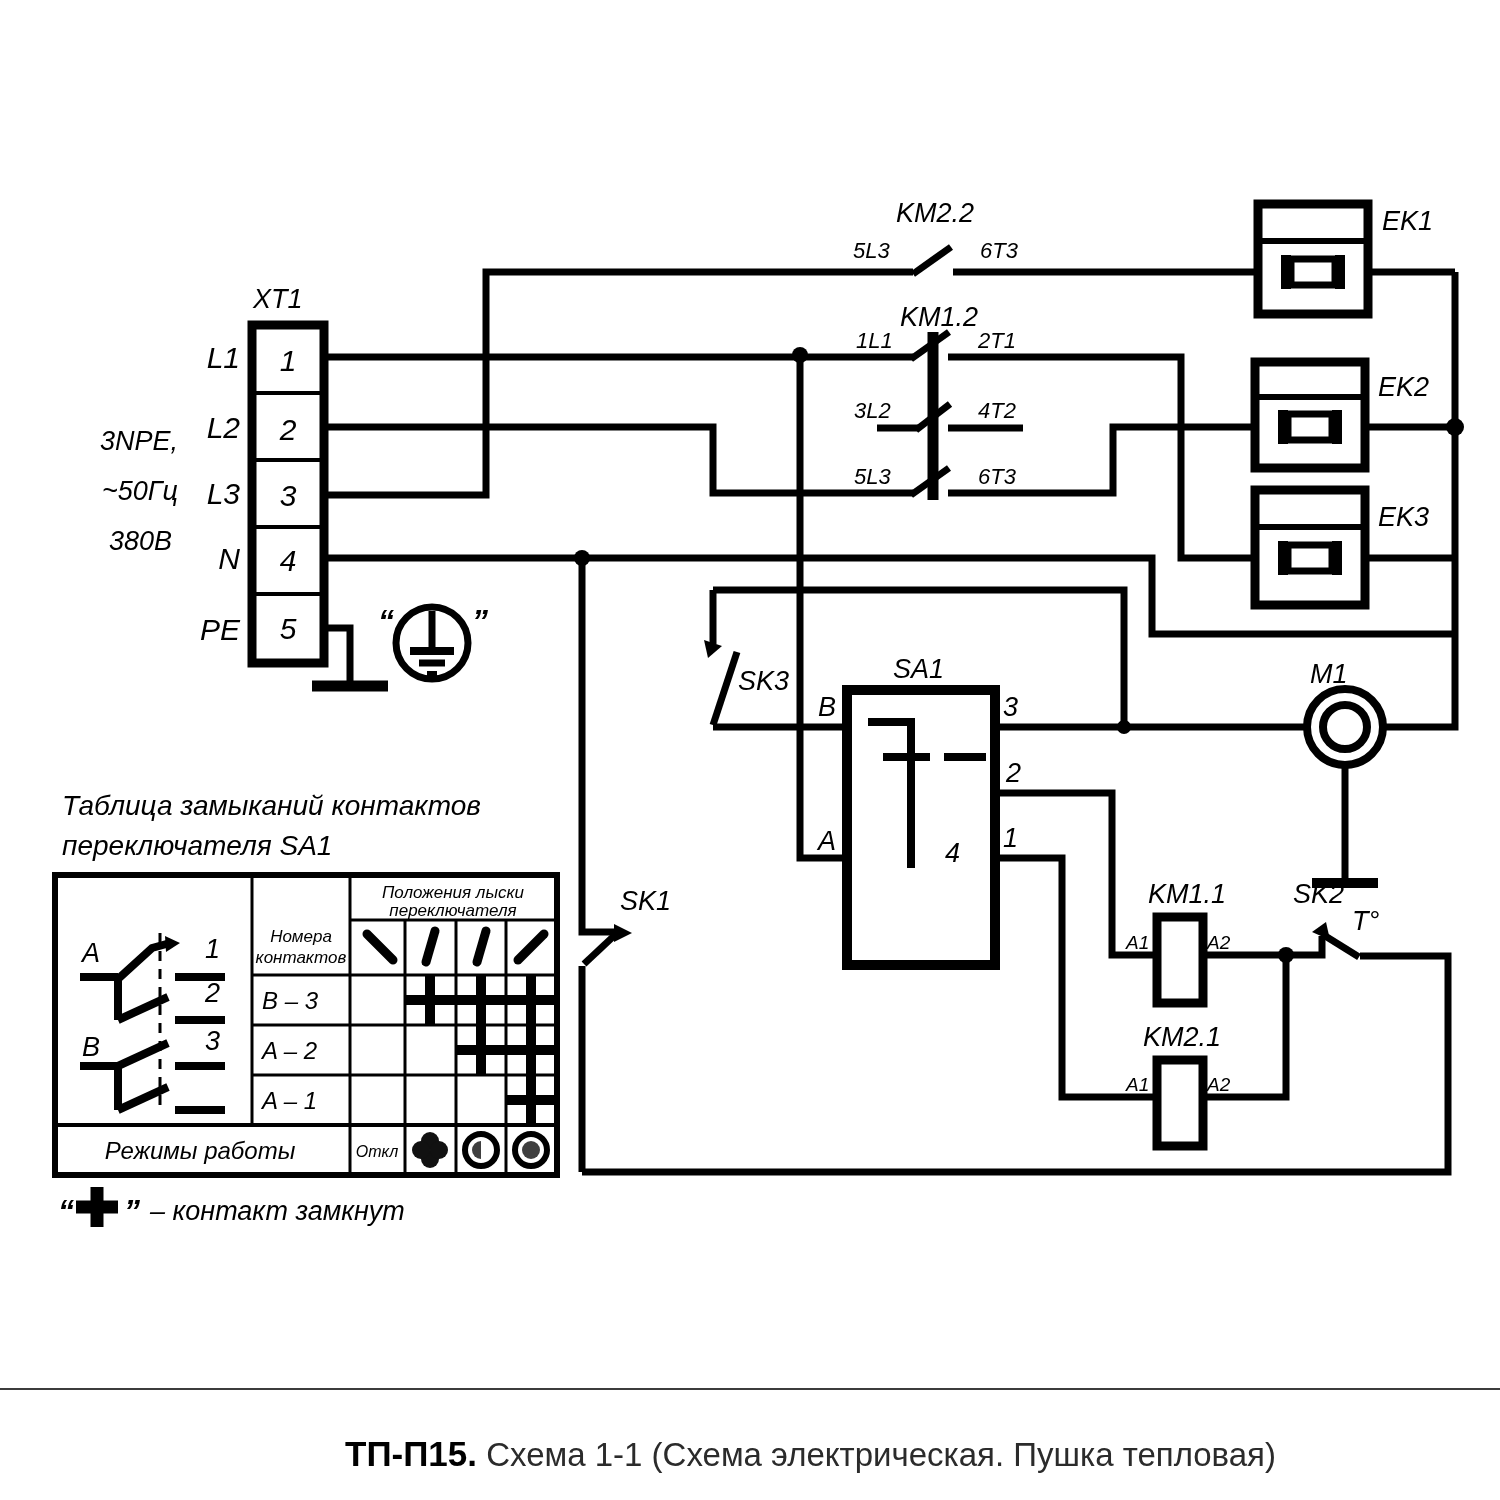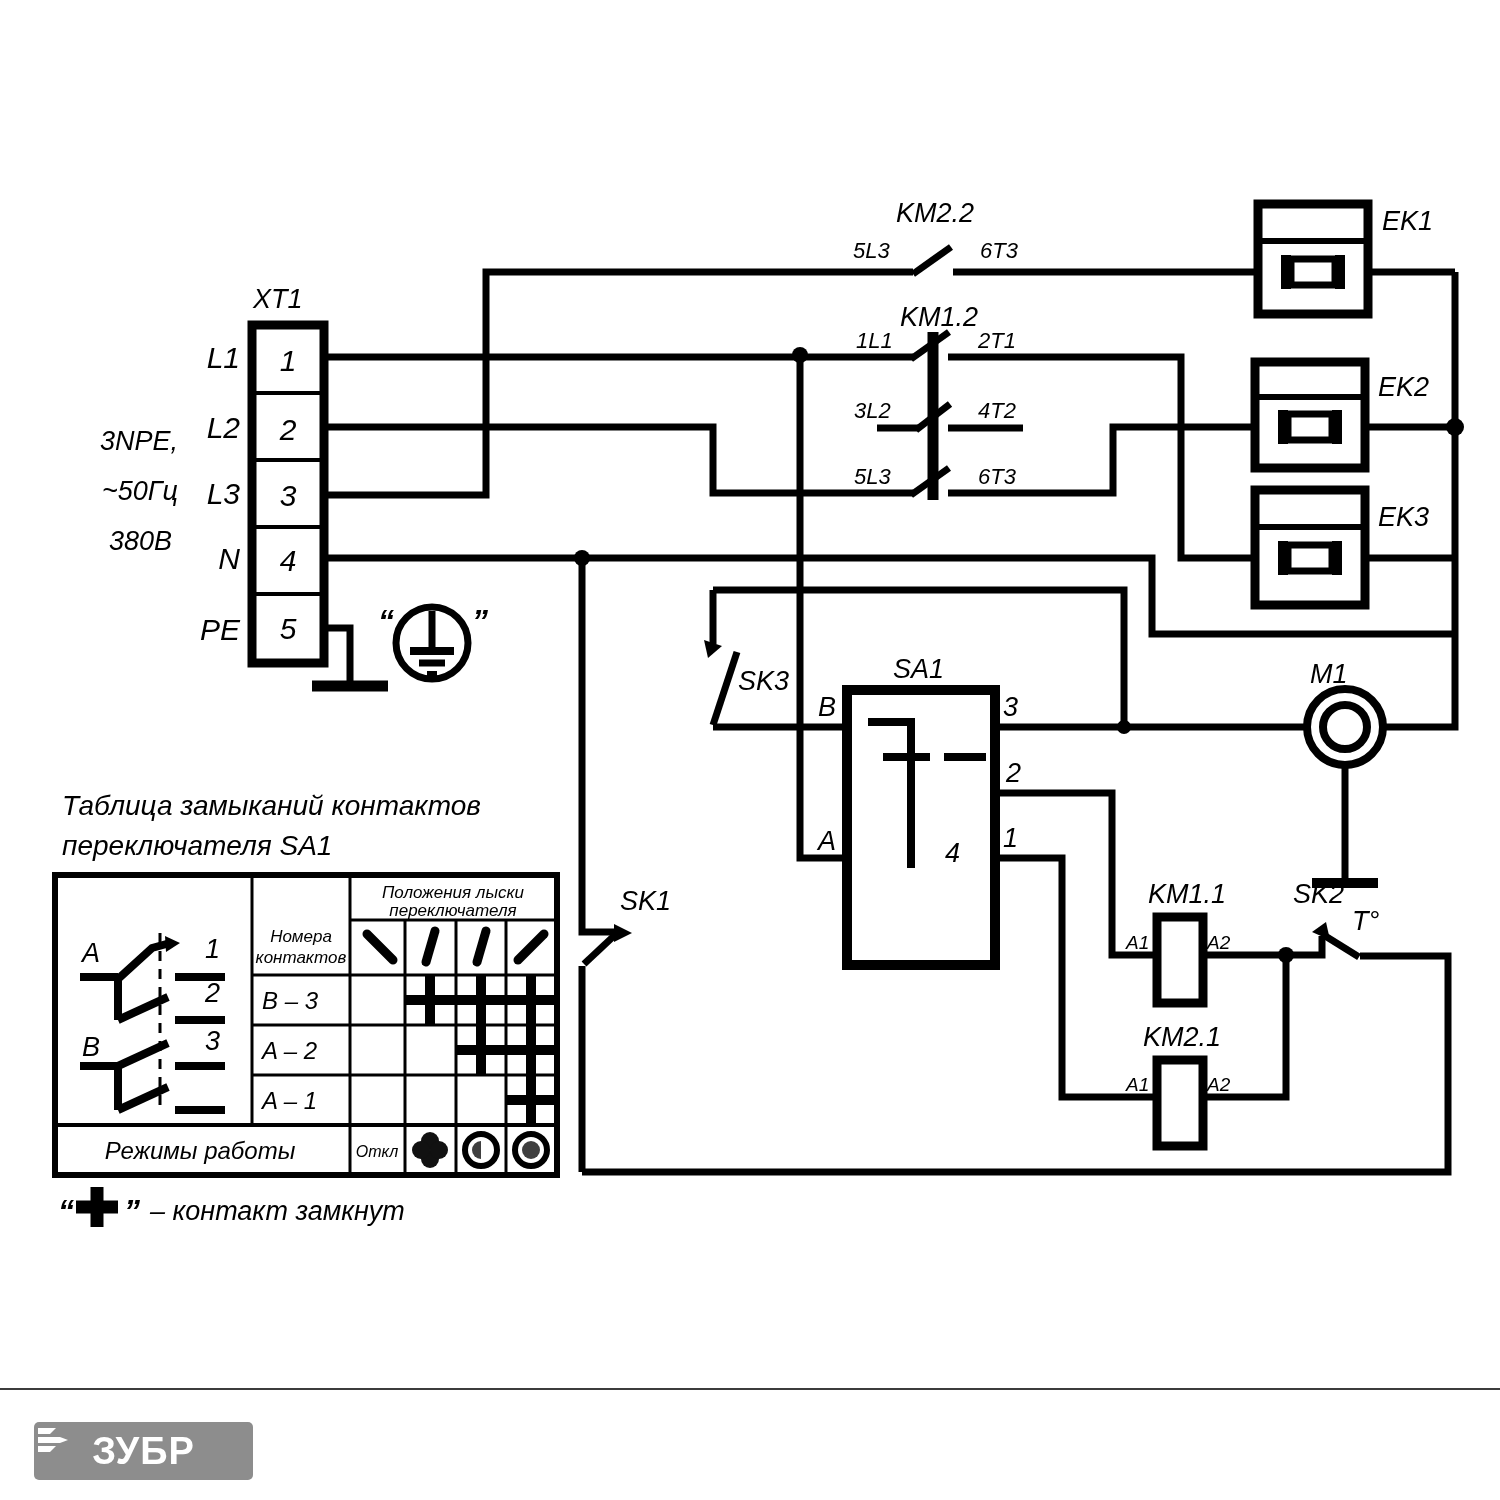--- a/index.html
+++ b/index.html
@@ -374,22 +374,18 @@
         <line x1="76" y1="1207" x2="118" y2="1207"></line>
         <line x1="97" y1="1187" x2="97" y2="1227"></line>
       </g>
       <text x="124" y="1222" class="quote">”</text>
       <text x="150" y="1220" class="lbl">– контакт замкнут</text>
     </g>
   </g>
 </svg>
 
 <div class="footer-line"></div>
-<div class="logo">
-  <svg width="36" height="36" viewBox="0 0 36 36">
-    <polygon points="4,6 22,6 16,12 4,12" fill="#fff"></polygon>
-    <polygon points="4,15 26,15 34,18 26,21 4,21" fill="#fff"></polygon>
-    <polygon points="4,24 22,24 16,30 4,30" fill="#fff"></polygon>
-  </svg>
-  <span class="logo-text">ЗУБР</span>
+<div class="footer-text">
+  <span class="footer-model">ТП-П15.</span>
+  <span>Схема 1-1 (Схема электрическая. Пушка тепловая)</span>
 </div>
 
 </div>
 
 </body></html>

